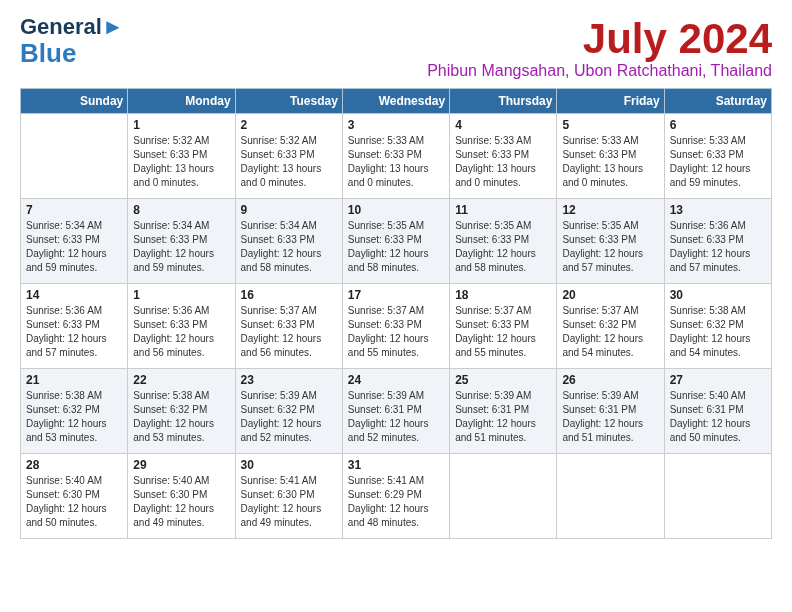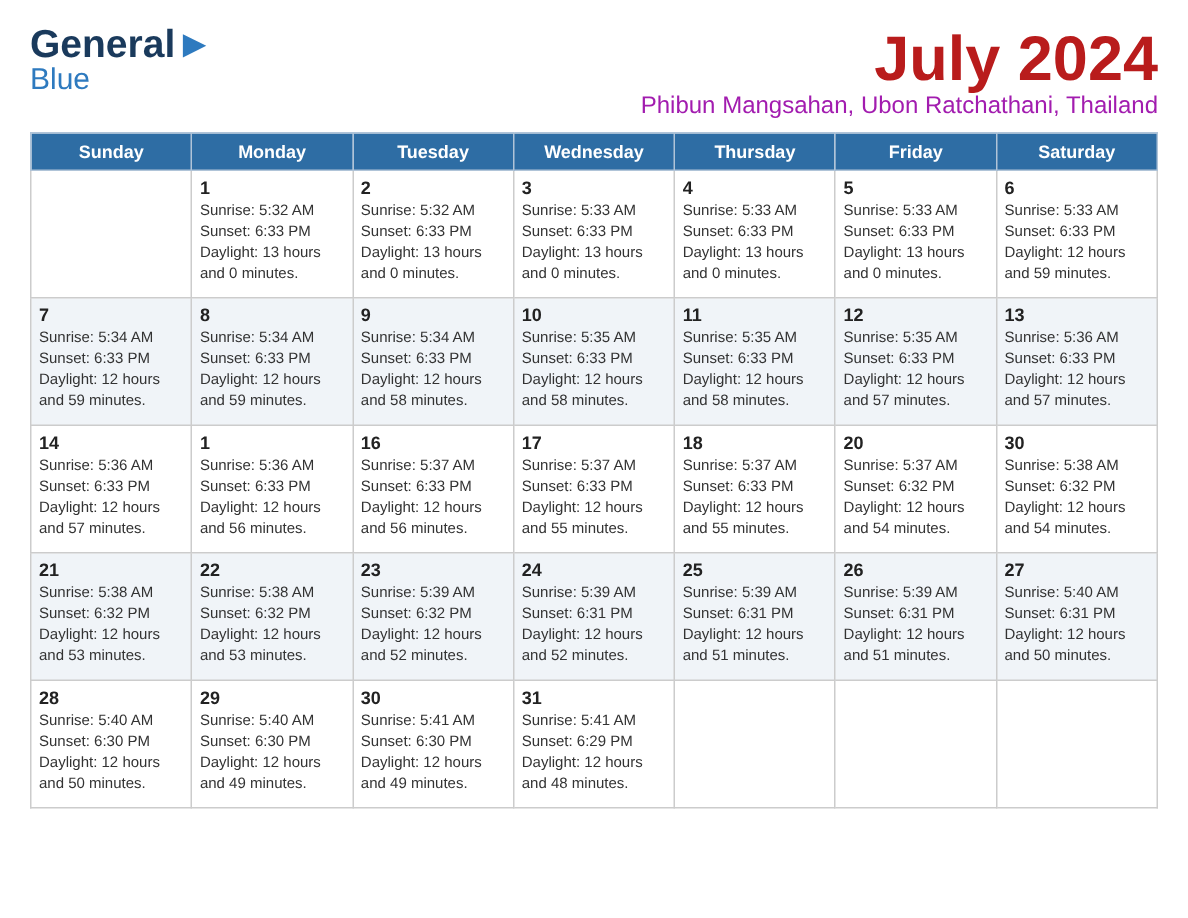--- a/index.html
+++ b/index.html
@@ -15,21 +15,21 @@
       justify-content: space-between;
       align-items: flex-start;
       margin-bottom: 4px;
     }
     .logo {
       display: flex;
       flex-direction: column;
       align-items: flex-start;
     }
     .logo-text {
-      font-size: 26px;
+      font-size: 22px;
       font-weight: bold;
       color: #1a3a5c;
       line-height: 1;
     }
     .logo-text span {
       color: #2e7abf;
     }
     .title-area {
       text-align: right;
     }
@@ -47,21 +47,21 @@
     .calendar {
       width: 100%;
       border-collapse: collapse;
       margin-top: 8px;
       font-size: 11px;
     }
     .calendar th {
       background: #2e6da4;
       color: #fff;
       padding: 5px 4px;
-      text-align: center;
+      text-align: right;
       font-size: 12px;
       font-weight: bold;
       border: 1px solid #b0c4d8;
     }
     .calendar td {
       border: 1px solid #ccc;
       vertical-align: top;
       padding: 4px 5px;
       width: calc(100% / 7);
       min-height: 70px;
@@ -93,21 +93,21 @@
 <body>
 
 <div class="header">
   <div class="logo">
     <div style="display:flex;align-items:center;">
       <span class="logo-text">
         General<span style="color:#2e7abf;">►</span>
       </span>
     </div>
     <div style="display:flex;align-items:center;margin-top:0;">
-      <span style="font-size:20px;font-weight:normal;color:#2e7abf;">Blue</span>
+      <span style="font-size:26px;font-weight:bold;color:#2e7abf;">Blue</span>
     </div>
   </div>
   <div class="title-area">
     <div class="month-title">July 2024</div>
     <div class="location-title">Phibun Mangsahan, Ubon Ratchathani, Thailand</div>
   </div>
 </div>
 
 <table class="calendar">
   <thead>

